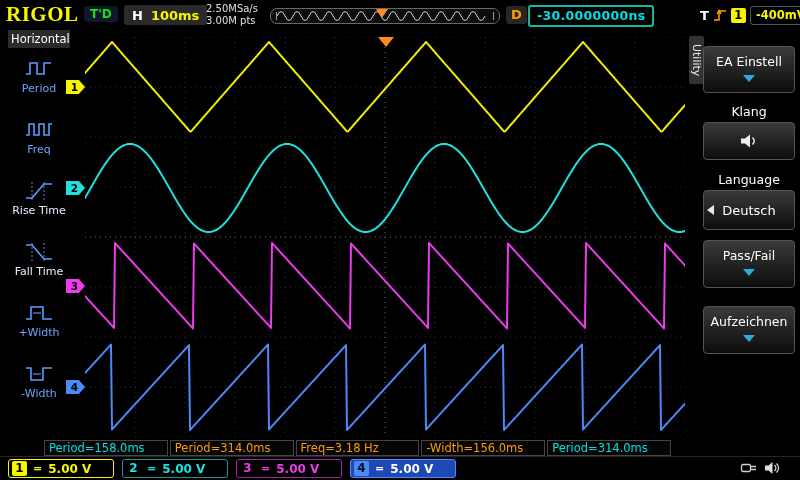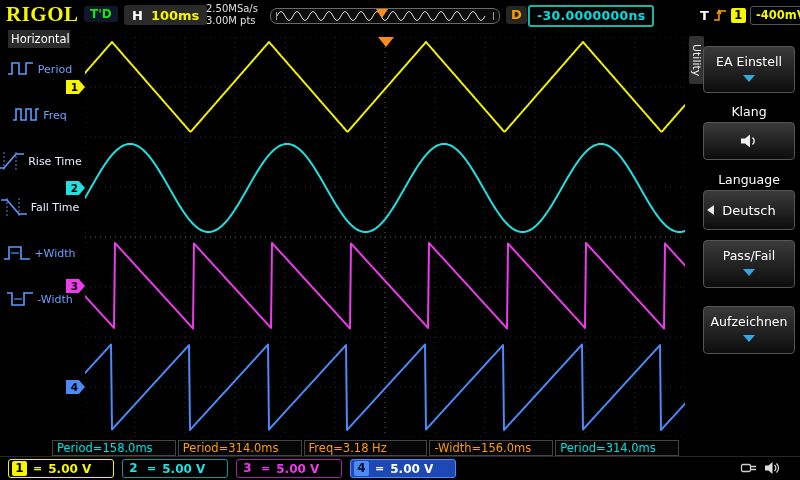--- a/index.html
+++ b/index.html
@@ -23,29 +23,29 @@
   #delay-box{position:absolute;left:528px;top:5px;height:18px;line-height:18px;border:2px solid #14b8a6;border-radius:3px;padding:0 7px;color:#00e0e0;font-weight:bold;font-size:12.5px;letter-spacing:.3px;}
   #trig-group{position:absolute;left:700px;top:5px;height:20px;display:flex;align-items:center;gap:4px;}
   #t-label{color:#fff;font-weight:bold;font-size:13px;}
   #trig-src{display:inline-block;width:15px;height:15px;background:#f6f600;color:#000;font-weight:bold;font-size:11.5px;text-align:center;line-height:15px;border-radius:2px;}
   #trig-level{border:1px solid #555;border-radius:3px;padding:0 5px;height:17px;line-height:16px;color:#f6f600;font-weight:bold;font-size:11.5px;}
 
   
   #left-menu{position:absolute;left:8px;top:30px;width:62px;height:426px;background:#000;}
   #lm-title{background:#2b2b2b;color:#fff;font-size:11.5px;padding:2px 3px;height:14px;}
   #lm-items{display:flex;flex-direction:column;align-items:center;padding-top:10px;gap:24px;}
-  .lm-item{display:flex;flex-direction:row;align-items:center;gap:2px;cursor:pointer;}
+  .lm-item{display:flex;flex-direction:column;align-items:center;gap:2px;cursor:pointer;}
   .lm-icon path{stroke:#5a9cff;fill:none;stroke-width:1.6;}
   .lm-label{font-size:11px;color:#6fa0ff;white-space:nowrap;}
 
   
   #graticule{position:absolute;left:85px;top:37px;width:600px;height:400px;background:#000;}
   #trig-marker{position:absolute;left:293px;top:0;width:0;height:0;border-left:8px solid transparent;border-right:8px solid transparent;border-top:10px solid #ff8c1a;}
   .ch-marker{position:absolute;left:66px;width:19px;height:14px;color:#000;font-weight:bold;font-size:10.5px;text-align:center;line-height:14px;padding-right:2px;box-sizing:border-box;clip-path:polygon(0 0,68% 0,100% 50%,68% 100%,0 100%);}
-  #meas-row{position:absolute;left:52px;top:440px;width:627px;height:16px;display:flex;gap:2px;}
+  #meas-row{position:absolute;left:44px;top:440px;width:627px;height:16px;display:flex;gap:2px;}
   .meas-box{flex:1;border:1px solid #454545;background:#050505;font-size:11.5px;line-height:14px;padding-left:4px;white-space:nowrap;overflow:hidden;}
 
   
   #right-menu{position:absolute;left:687px;top:30px;width:113px;height:426px;background:#000;}
   #utility-tab{position:absolute;left:2px;top:6px;writing-mode:vertical-rl;background:#333;color:#eee;font-size:11px;padding:8px 1px;border-radius:2px;}
   .rm-box{position:absolute;left:16px;width:92px;background:linear-gradient(#3a3a3a,#0c0c0c);border:1px solid #555;border-radius:4px;box-sizing:border-box;cursor:pointer;}
   .rm-label{color:#fff;font-size:12.5px;text-align:center;margin-top:7px;white-space:nowrap;}
   .chev{width:0;height:0;border-left:6px solid transparent;border-right:6px solid transparent;border-top:7px solid #2fa9e2;margin:6px auto 0;}
   .rm-caption{position:absolute;left:16px;width:92px;text-align:center;color:#fff;font-size:12.5px;}
   .rm-center{display:flex;align-items:center;justify-content:center;height:100%;}

